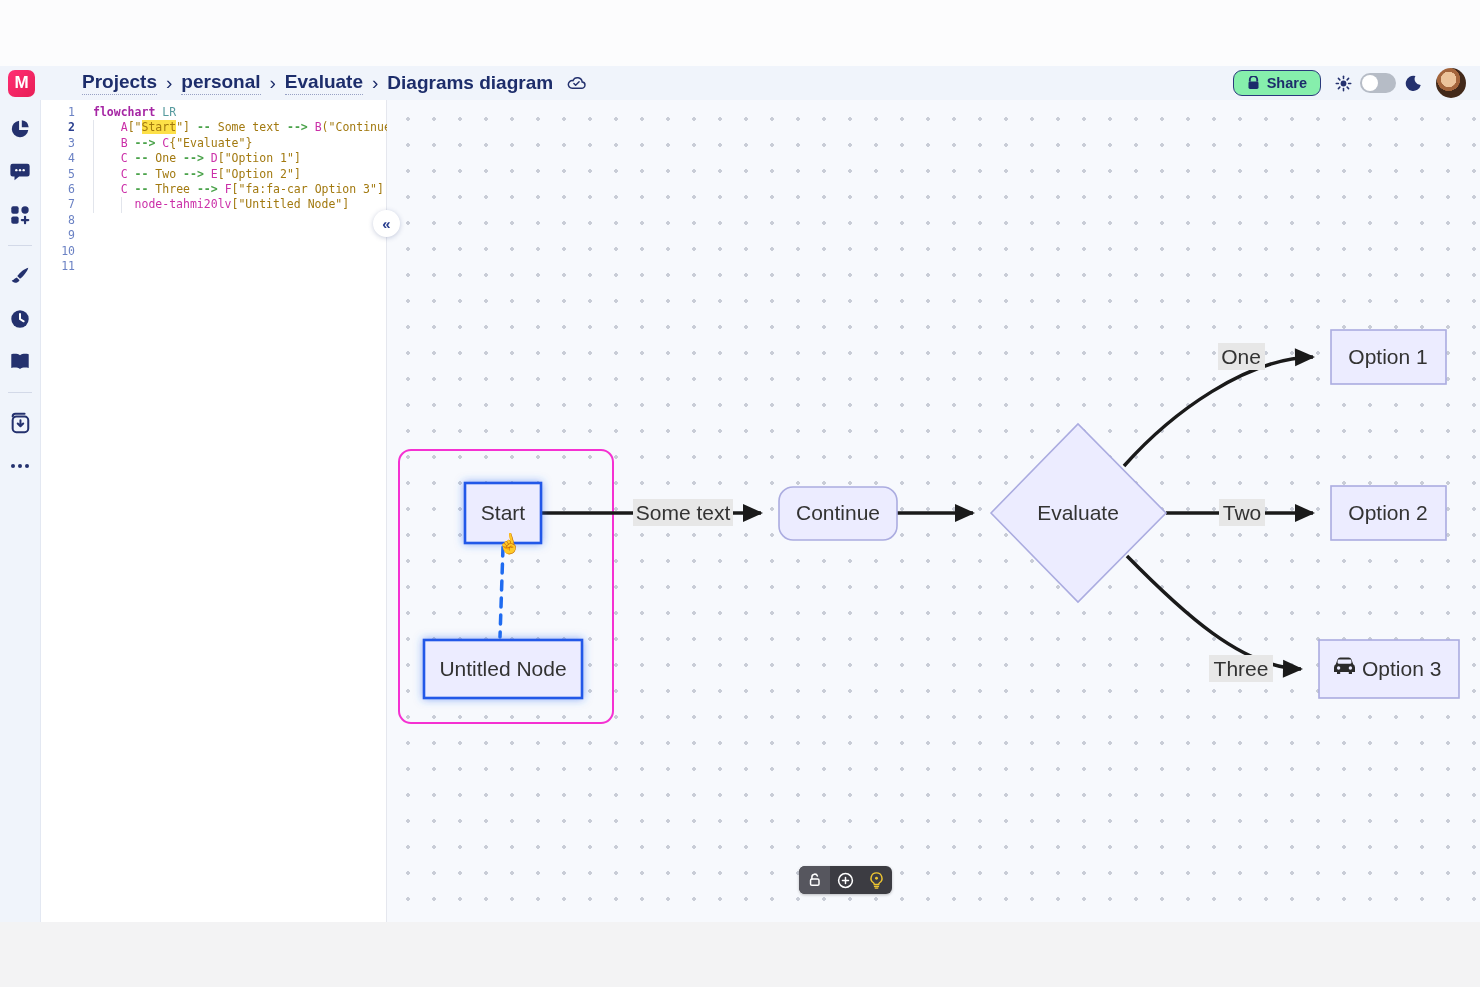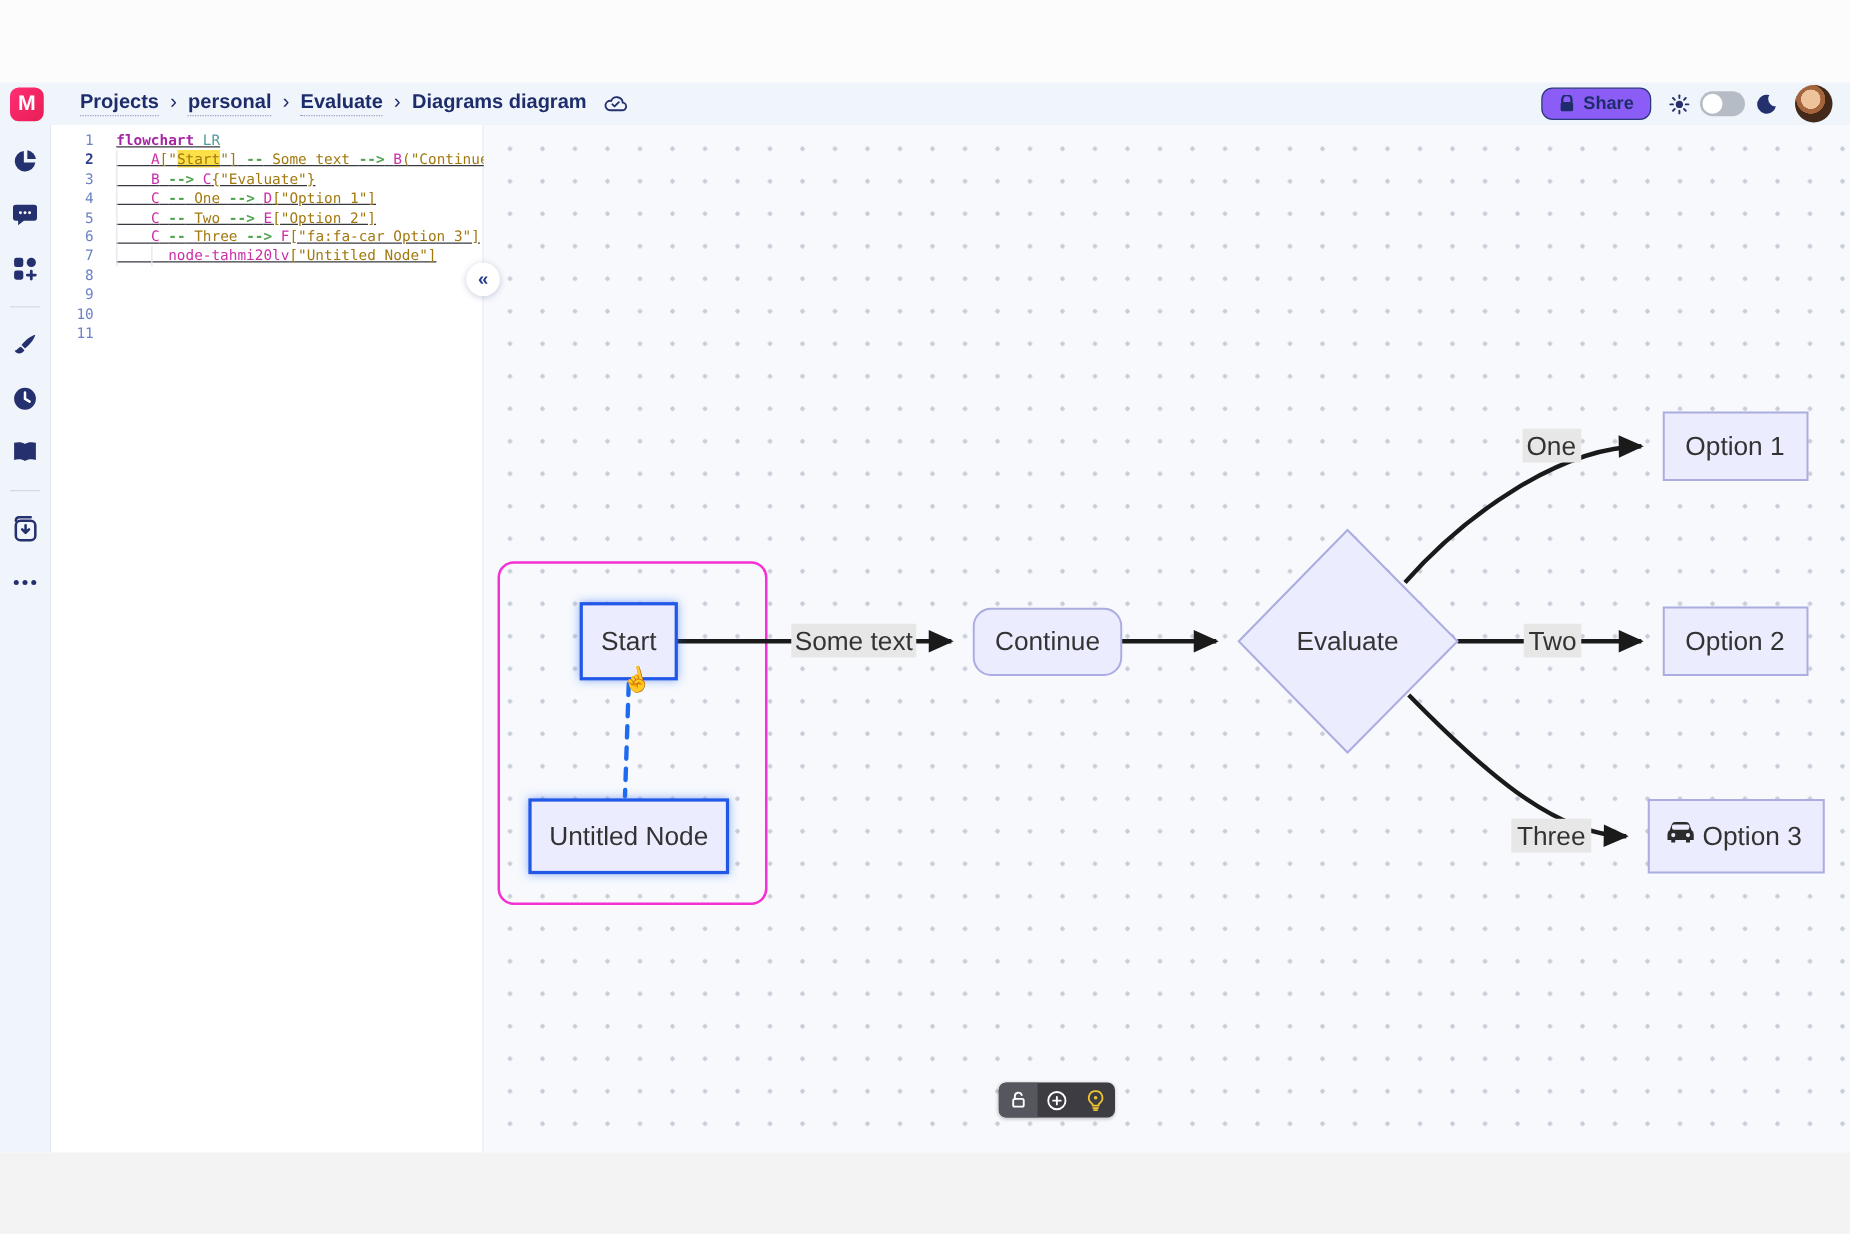--- a/index.html
+++ b/index.html
@@ -7,27 +7,27 @@
        font-family:"Liberation Sans",sans-serif;background:#fcfcfd;}
   .top-strip{position:absolute;left:0;top:0;width:1480px;height:66px;background:#fcfcfd;}
   .bottom-strip{position:absolute;left:0;top:922px;width:1480px;height:65px;background:#f3f3f4;}
 
   
   .app-header{position:absolute;left:0;top:66px;width:1480px;height:34px;
               background:#f0f4fb;border-bottom:1px solid #e3e8f2;display:flex;align-items:center;}
   .logo{width:27px;height:27px;border-radius:7px;margin-left:8px;
         background:linear-gradient(135deg,#ff2e74,#e81e55);color:#fff;display:flex;
         align-items:center;justify-content:center;font-weight:bold;font-size:17px;}
-  .crumbs{display:flex;margin-left:29px;font-size:16px;color:#1d2d6b;font-weight:600;}
+  .crumbs{display:flex;align-items:center;margin-left:47px;font-size:19px;color:#1d2d6b;font-weight:600;}
   .crumb{cursor:pointer;border-bottom:1px dotted #98a1c4;padding-bottom:1px;}
   .crumb.last{border-bottom:none;}
   .crumb-sep{margin:0 9px;color:#1d2d6b;font-weight:400;}
   .cloud{margin-left:14px;display:flex;align-items:center;}
   .header-right{margin-left:auto;display:flex;align-items:center;gap:14px;margin-right:14px;}
-  .share-btn{display:flex;align-items:center;gap:7px;background:#8b5cf6;border:1.5px solid #2a3a7c;
+  .share-btn{display:flex;align-items:center;gap:7px;background:#86efac;border:1.5px solid #2a3a7c;
              border-radius:9px;padding:4px 13px;color:#1d2d6b;font-weight:700;font-size:14.5px;cursor:pointer;}
   .toggle-wrap{display:flex;align-items:center;gap:8px;}
   .toggle{width:36px;height:20px;border-radius:10px;background:#b6bcc6;position:relative;cursor:pointer;}
   .knob{position:absolute;left:2px;top:2px;width:16px;height:16px;border-radius:50%;background:#fff;}
   .avatar{width:30px;height:30px;border-radius:50%;cursor:pointer;
           background:radial-gradient(circle at 42% 38%,#ecc39a 0 30%,#a4653c 31% 45%,#42291a 46% 100%);}
 
   
   .main{position:absolute;left:0;top:100px;width:1480px;height:822px;display:flex;}
   .side-rail{width:40px;background:#f0f4fb;border-right:1px solid #e3e8f2;display:flex;flex-direction:column;align-items:center;padding-top:14px;}
@@ -35,21 +35,21 @@
   .rail-div{width:24px;height:1px;background:#d3d9e8;margin:2px 0 15px 0;}
   .dots3{display:flex;gap:3px;}
   .dots3 i{width:4px;height:4px;border-radius:50%;background:#24316e;}
 
   
   .editor{width:345px;background:#ffffff;border-right:1px solid #e5e7ee;position:relative;
           font-family:"DejaVu Sans Mono","Liberation Mono",monospace;font-size:11.5px;line-height:15.4px;padding-top:5px;}
   .code-line{display:flex;height:15.4px;position:relative;white-space:pre;}
   .gutter{width:34px;text-align:right;padding-right:10px;color:#6b82c4;flex:none;user-select:none;}
   .gutter.active{color:#2a3f8f;font-weight:bold;}
-  .code{margin-left:8px;position:relative;color:#383a42;text-decoration:underline;}
+  .code{margin-left:8px;position:relative;color:#383a42;}
   .code i.guide{position:absolute;top:0;height:15.4px;width:0;border-left:1px solid #e2e5ec;}
   .tk-kw{color:#a626a4;font-weight:bold;}
   .tk-dir{color:#569a9e;}
   .tk-id{color:#cb2fa8;}
   .tk-str{color:#a2790f;}
   .tk-op{color:#4ba34b;font-weight:bold;}
   .tk-hl{background:#fde047;}
   .collapse-btn{position:absolute;left:373px;top:110px;width:27px;height:27px;border-radius:50%;
                 background:#fff;box-shadow:0 1px 5px rgba(40,60,120,.25);z-index:5;display:flex;
                 align-items:center;justify-content:center;color:#2a3f8f;font-size:15px;font-weight:bold;cursor:pointer;}

